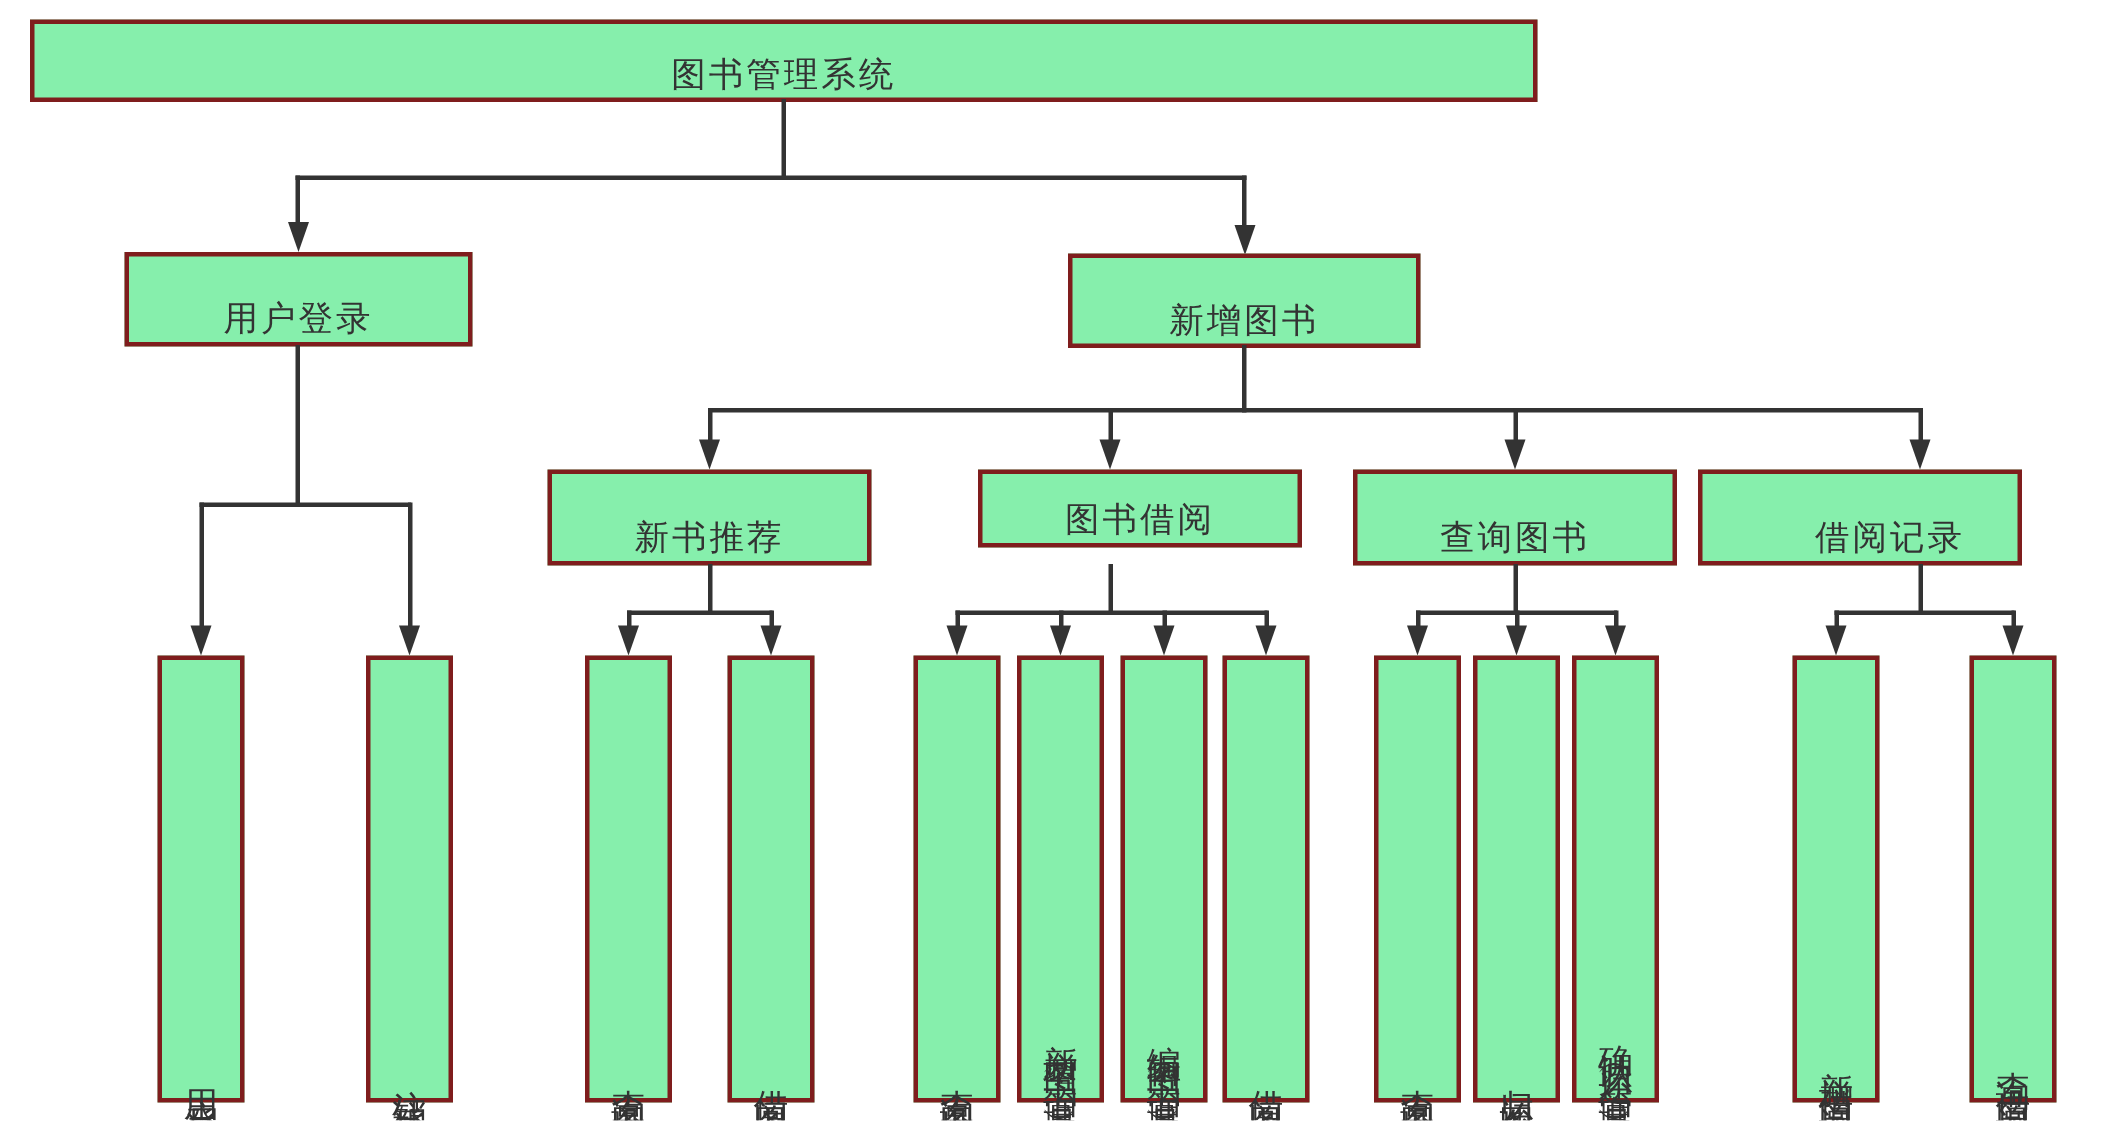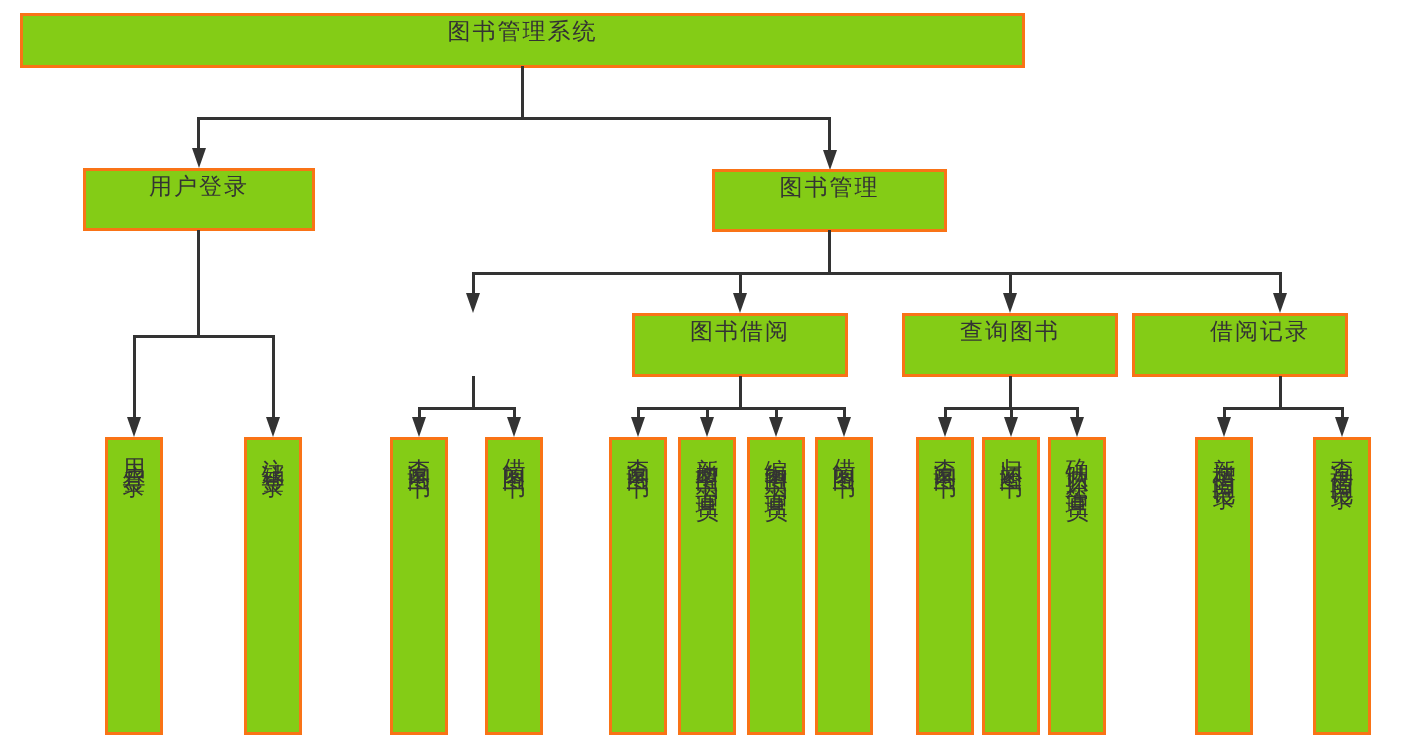--- a/index.html
+++ b/index.html
@@ -7,23 +7,23 @@
     position:relative;
     width:1405px;height:747px;
     background:#ffffff;
     font-family:"Liberation Sans","DejaVu Sans",sans-serif;
     overflow:hidden;
   }
   
   .box{
     position:absolute;
     box-sizing:border-box;
-    background:#84cc16;
-    border:3px solid #f97316;
-    display:flex;align-items:flex-start;justify-content:center;
+    background:#86efac;
+    border:3px solid #7f1d1d;
+    display:flex;align-items:flex-end;justify-content:center;
     color:#333333;
     font-size:23px;
     letter-spacing:2px;
   }
   .box.leaf{font-size:23px;}
   .vtext{
     writing-mode:vertical-rl;
     letter-spacing:6px;
     line-height:1;
     white-space:nowrap;
@@ -63,42 +63,45 @@
   <div class="hl" style="left:197px;top:117px;width:634px;"></div>
   <div class="vl" style="left:197px;top:117px;height:34px;"></div>
   <div class="ah" style="left:192px;top:148px;"></div>
   <div class="vl" style="left:828px;top:117px;height:36px;"></div>
   <div class="ah" style="left:823px;top:150px;"></div>
 
   <div class="box" style="left:83px;top:168px;width:232px;height:63px;">
     <span>用户登录</span>
   </div>
   <div class="box" style="left:712px;top:169px;width:235px;height:63px;">
-    <span>图书管理</span>
+    <span>新增图书</span>
   </div>
 
   <div class="vl" style="left:197px;top:230px;height:106px;"></div>
   <div class="hl" style="left:133px;top:335px;width:141px;"></div>
   <div class="vl" style="left:133px;top:335px;height:85px;"></div>
   <div class="ah" style="left:127px;top:417px;"></div>
   <div class="vl" style="left:272px;top:335px;height:85px;"></div>
   <div class="ah" style="left:266px;top:417px;"></div>
 
   <div class="vl" style="left:828px;top:230px;height:45px;"></div>
   <div class="hl" style="left:472px;top:272px;width:810px;"></div>
   <div class="vl" style="left:472px;top:272px;height:23px;"></div>
   <div class="ah" style="left:466px;top:293px;"></div>
   <div class="vl" style="left:739px;top:272px;height:23px;"></div>
   <div class="ah" style="left:733px;top:293px;"></div>
   <div class="vl" style="left:1009px;top:272px;height:23px;"></div>
   <div class="ah" style="left:1003px;top:293px;"></div>
   <div class="vl" style="left:1279px;top:272px;height:23px;"></div>
   <div class="ah" style="left:1273px;top:293px;"></div>
 
-  <div class="box" style="left:632px;top:313px;width:216px;height:64px;">
+  <div class="box" style="left:365px;top:313px;width:216px;height:64px;">
+    <span>新书推荐</span>
+  </div>
+  <div class="box" style="left:652px;top:313px;width:216px;height:52px;">
     <span>图书借阅</span>
   </div>
   <div class="box" style="left:902px;top:313px;width:216px;height:64px;">
     <span>查询图书</span>
   </div>
   <div class="box" style="left:1132px;top:313px;width:216px;height:64px;padding-left:40px;">
     <span>借阅记录</span>
   </div>
 
   <div class="vl" style="left:472px;top:376px;height:33px;"></div>

